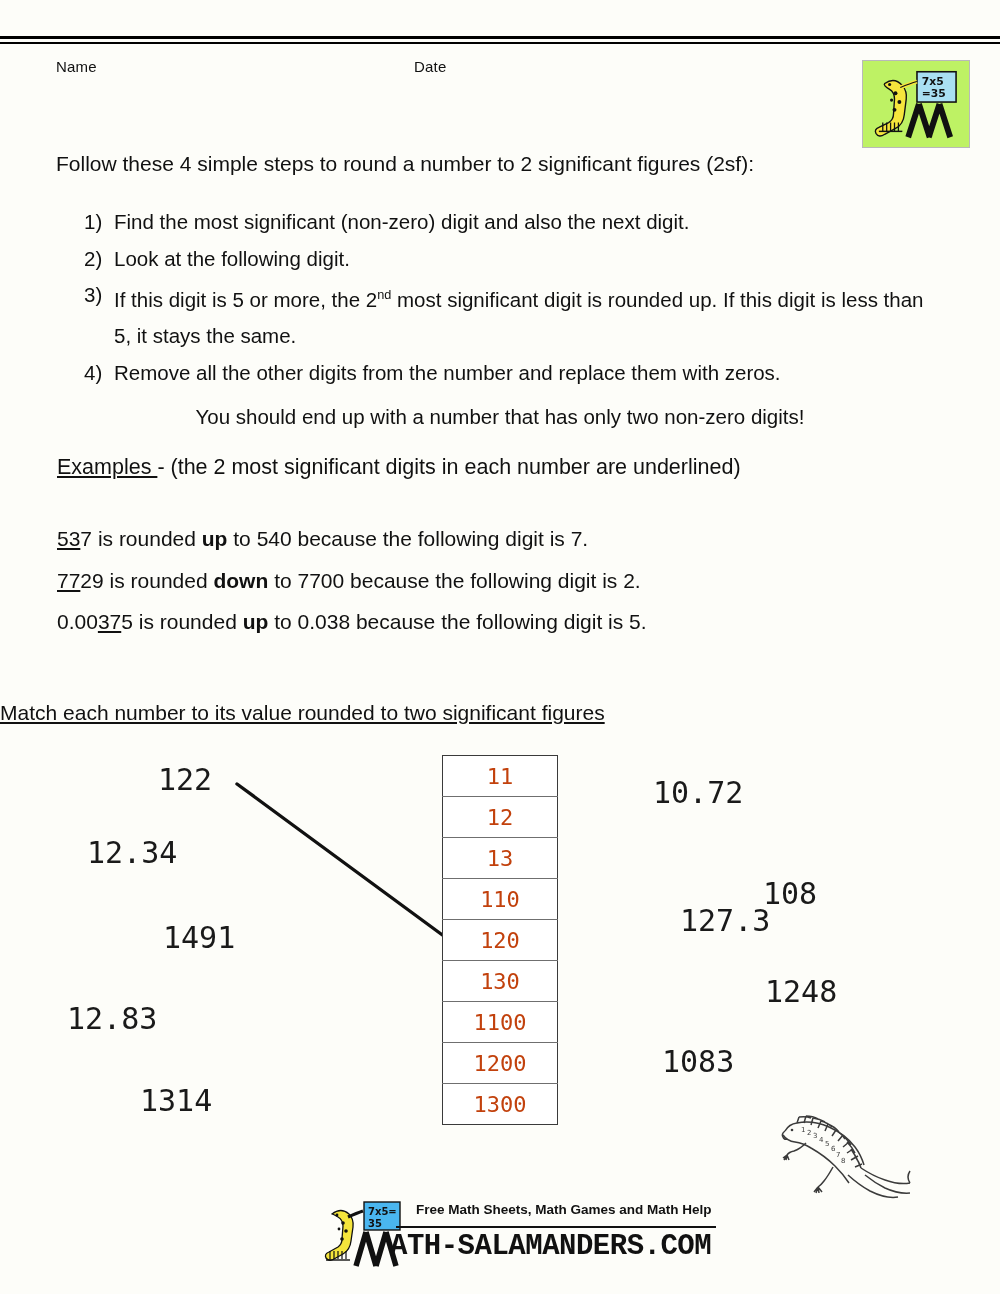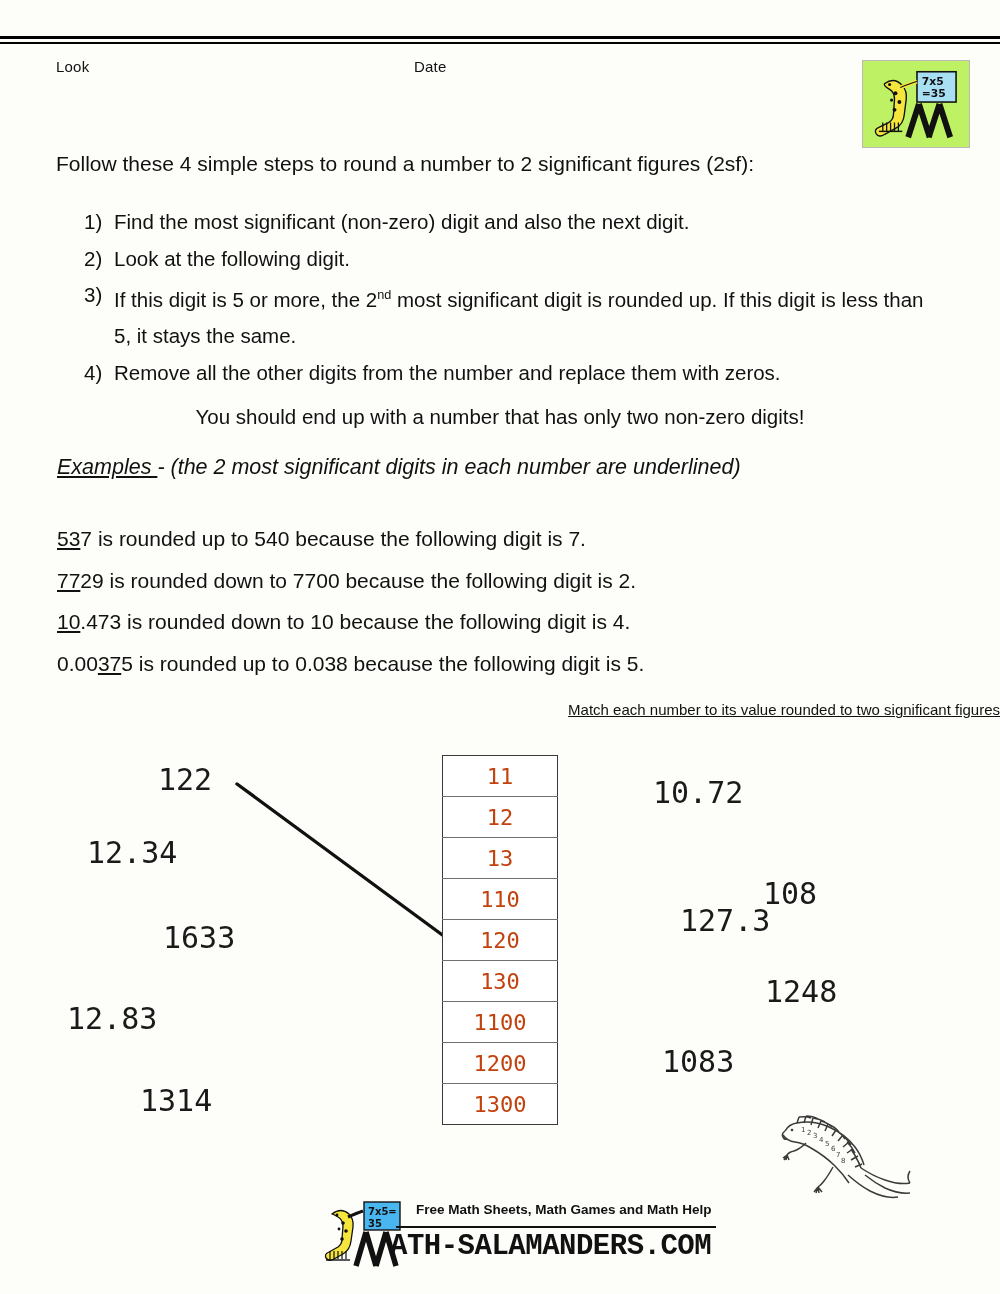--- a/index.html
+++ b/index.html
@@ -86,40 +86,39 @@
     font-size: 20.5px;
     font-weight: normal;
   }
 
   
   .ex-head {
     position: absolute;
     top: 455px; left: 57px;
     font-size: 21.5px;
     white-space: nowrap;
-    font-style: italic;
   }
   .ex-head .u { text-decoration: underline; }
 
   
   .examples {
     position: absolute;
     top: 518px; left: 57px;
     font-size: 21px;
     line-height: 41.5px;
   }
   .examples .u { text-decoration: underline; }
-  .examples b { font-weight: normal; }
+  .examples b { font-weight: bold; }
 
   
   .match-head {
     position: absolute;
     top: 701px; left: 0; width: 1000px;
-    text-align: right;
-    font-size: 15px;
+    text-align: left;
+    font-size: 21px;
   }
   .match-head span { text-decoration: underline; }
 
   
   .ans-table {
     position: absolute;
     left: 442px; top: 755px;
     width: 116px;
     border: 1px solid #3a3a3a;
     border-collapse: collapse;
@@ -183,21 +182,21 @@
 </style>
 </head>
 <body>
 
 <div class="page">
 
   <div class="rule-top rule-a"></div>
   <div class="rule-top rule-b"></div>
 
   <div class="namedate">
-    <span>Look</span>
+    <span>Name</span>
     <span class="date-lbl">Date</span>
   </div>
 
   <div class="corner-logo">
     <svg viewBox="0 0 108 88" width="106" height="86">
 
       <rect x="55" y="11" width="40" height="31" fill="#a9dff2" stroke="#111" stroke-width="1.6"></rect>
       <text x="60" y="25" font-family="DejaVu Sans, sans-serif" font-size="11" font-weight="bold" fill="#111">7x5</text>
       <text x="60" y="37" font-family="DejaVu Sans, sans-serif" font-size="11" font-weight="bold" fill="#111">=35</text>
 
@@ -250,23 +249,20 @@
   </div>
 
   <div class="examples">
     <div>
       <span class="u">53</span><span>7</span><span> is rounded </span><b>up</b><span> to 540 because the following digit is 7.</span>
     </div>
     <div>
       <span class="u">77</span><span>29</span><span> is rounded </span><b>down</b><span> to 7700 because the following digit is 2.</span>
     </div>
     <div>
-      <span class="u">10</span><span>.473</span><span> is rounded </span><b>down</b><span> to 10 because the following digit is 4.</span>
-    </div>
-    <div>
       <span>0.00</span><span class="u">37</span><span>5</span><span> is rounded </span><b>up</b><span> to 0.038 because the following digit is 5.</span>
     </div>
   </div>
 
   <div class="match-head">
     <span>Match each number to its value rounded to two significant figures</span>
   </div>
 
   <svg class="connector">
     <line id="conn" stroke="#111" stroke-width="3.4" stroke-linecap="round" x1="237" y1="784" x2="456" y2="945"></line>
@@ -300,21 +296,21 @@
         </tr>
         <tr>
           <td>1300</td>
         </tr>
       </tbody>
   </table>
 
   <div id="numbers-layer">
       <div class="num" style="left: 158px; top: 762px;">122</div>
       <div class="num" style="left: 87px; top: 835px;">12.34</div>
-      <div class="num" style="left: 163px; top: 920px;">1633</div>
+      <div class="num" style="left: 163px; top: 920px;">1491</div>
       <div class="num" style="left: 67px; top: 1001px;">12.83</div>
       <div class="num" style="left: 140px; top: 1083px;">1314</div>
       <div class="num" style="left: 653px; top: 775px;">10.72</div>
       <div class="num" style="left: 763px; top: 835px; margin-top: 41px;">108</div>
       <div class="num" style="left: 680px; top: 903px;">127.3</div>
       <div class="num" style="left: 765px; top: 974px;">1248</div>
       <div class="num" style="left: 662px; top: 1044px;">1083</div>
     </div>
 
   <div class="salamander-art">

